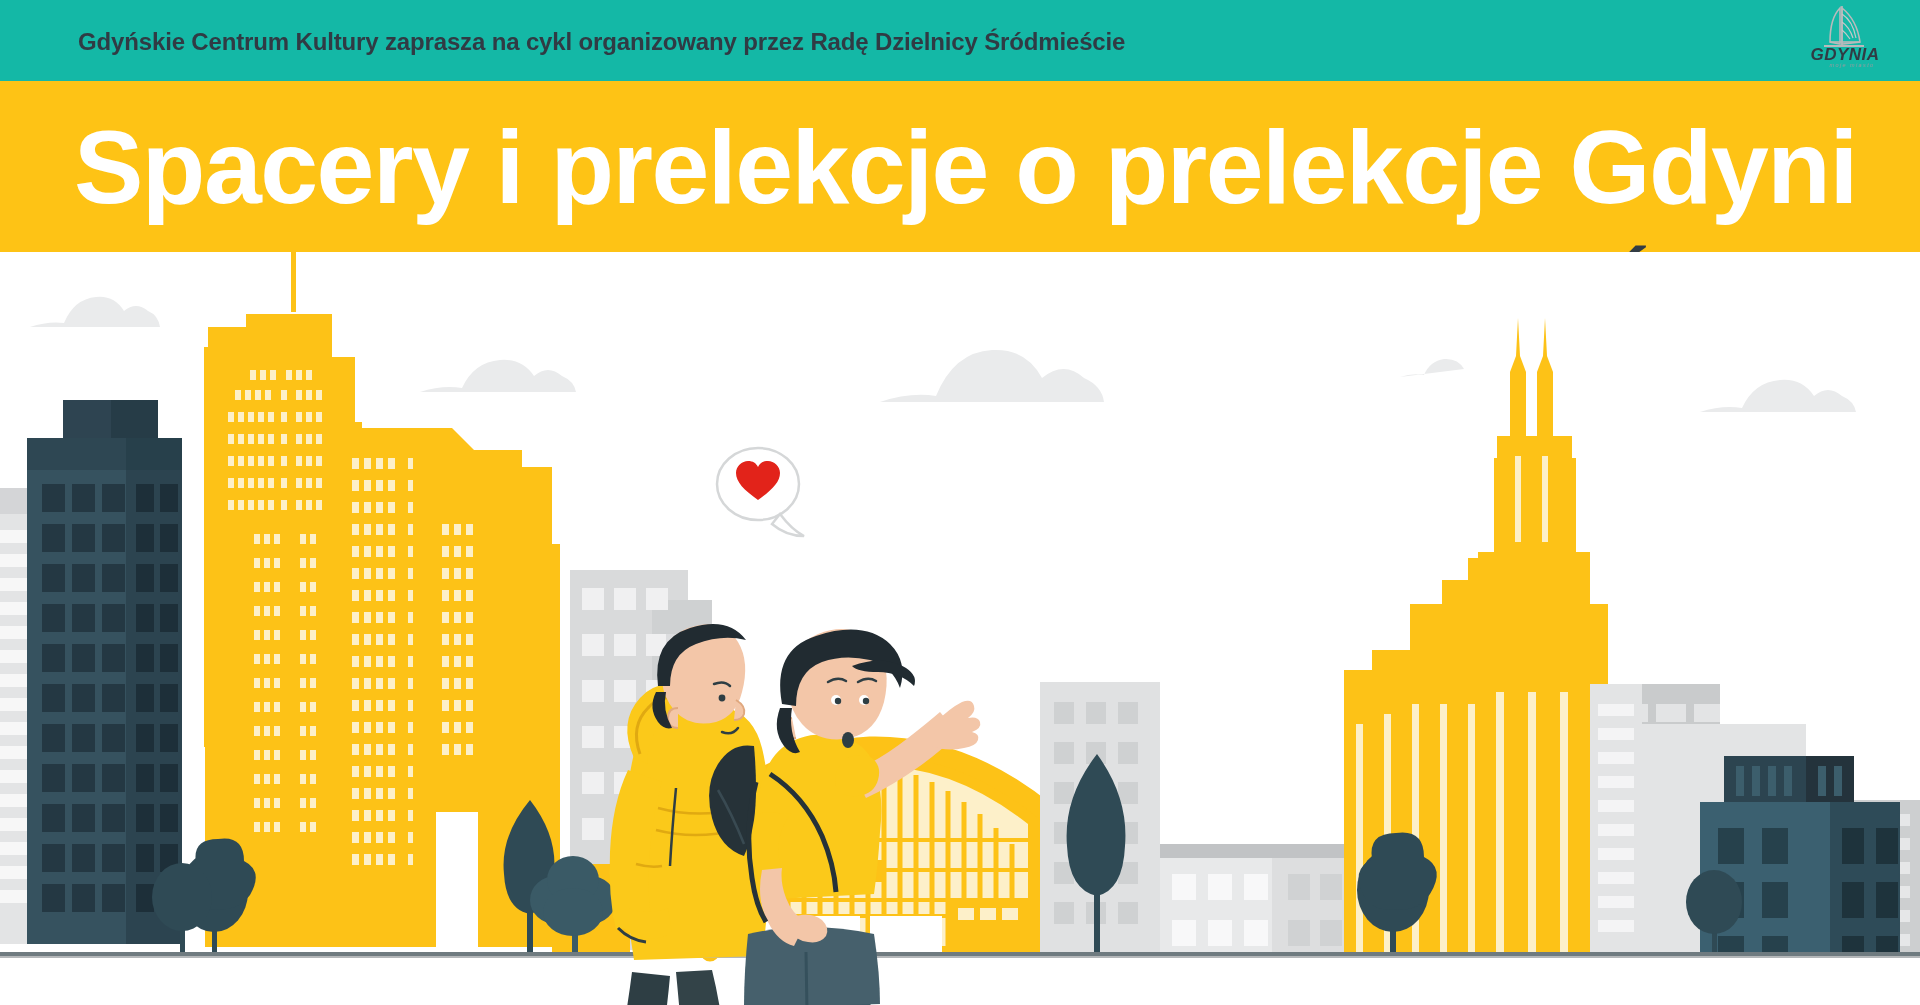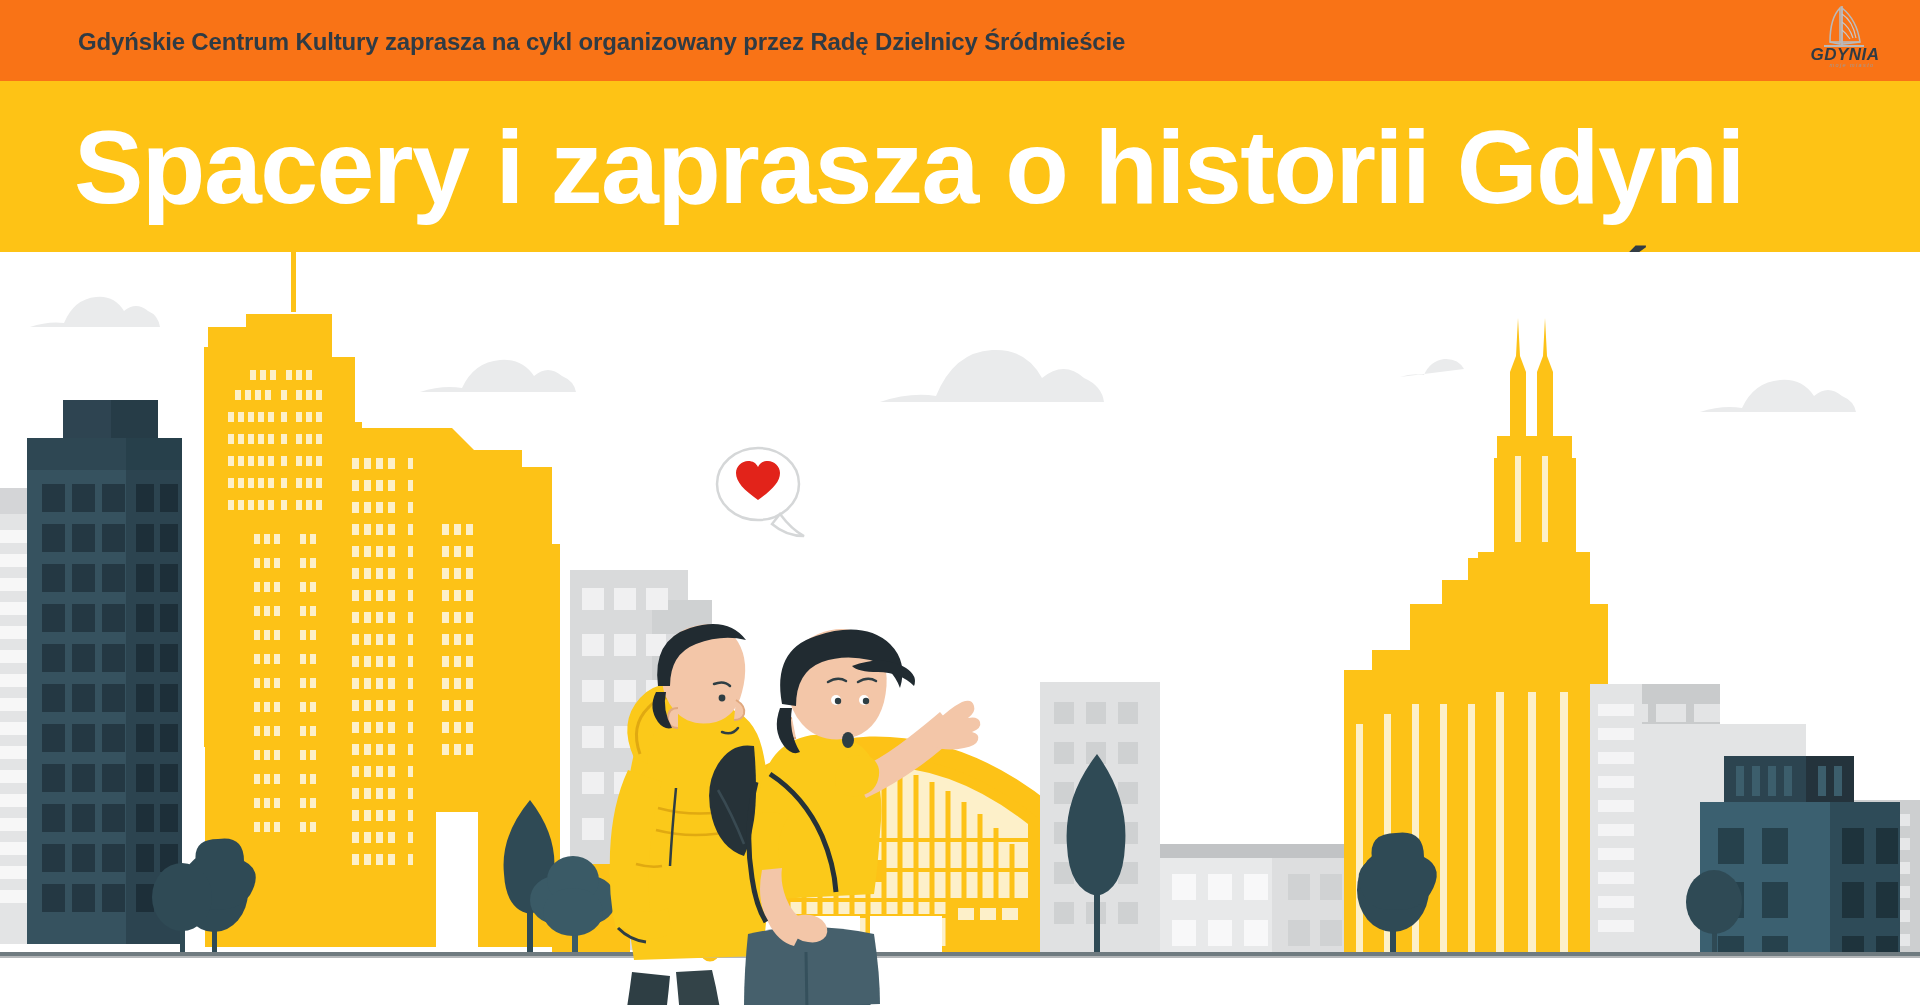--- a/index.html
+++ b/index.html
@@ -23,21 +23,21 @@
     background: #ffffff;
     overflow: hidden;
   }
 
   
   .top-strip {
     position: absolute;
     left: 0; top: 0;
     width: 1920px;
     height: 81px;
-    background: #f97316;
+    background: #14b8a6;
   }
   .organiser-line {
     position: absolute;
     left: 78px;
     top: 28px;
     font-size: 24px;
     font-weight: bold;
     letter-spacing: -0.15px;
     color: #303b44;
     white-space: nowrap;
@@ -123,21 +123,21 @@
         </g>
         <g>
           <text x="55" y="58" text-anchor="middle" font-family="'Liberation Sans', sans-serif" font-size="17" font-weight="bold" font-style="italic" fill="#303b44" letter-spacing="0.5">GDYNIA</text>
           <text x="62" y="65" text-anchor="middle" font-family="'Liberation Sans', sans-serif" font-size="5.5" font-style="italic" fill="#9a9b9e" letter-spacing="1.4">moje miasto</text>
         </g>
       </svg>
     </div>
   </div>
 
   <div class="banner">
-    <div class="banner-title">Spacery i zaprasza o historii Gdyni</div>
+    <div class="banner-title">Spacery i prelekcje o prelekcje Gdyni</div>
   </div>
 
   <div class="season">JESIEŃ 2023</div>
 
   <div class="illustration">
     <svg viewBox="0 0 1920 753" preserveAspectRatio="none" aria-hidden="true">
 
       <rect x="0" y="0" width="1920" height="753" fill="#ffffff"></rect>
 
       <g fill="#eaebec">

